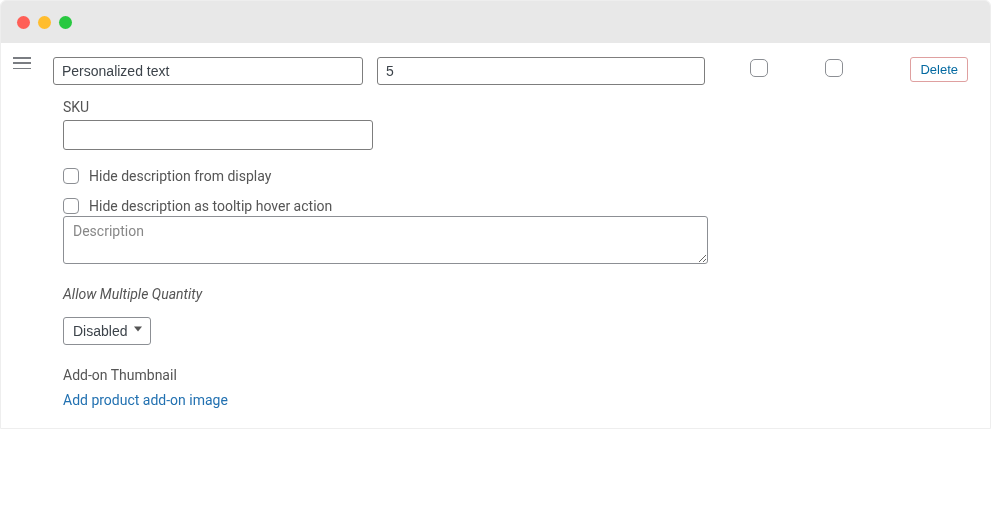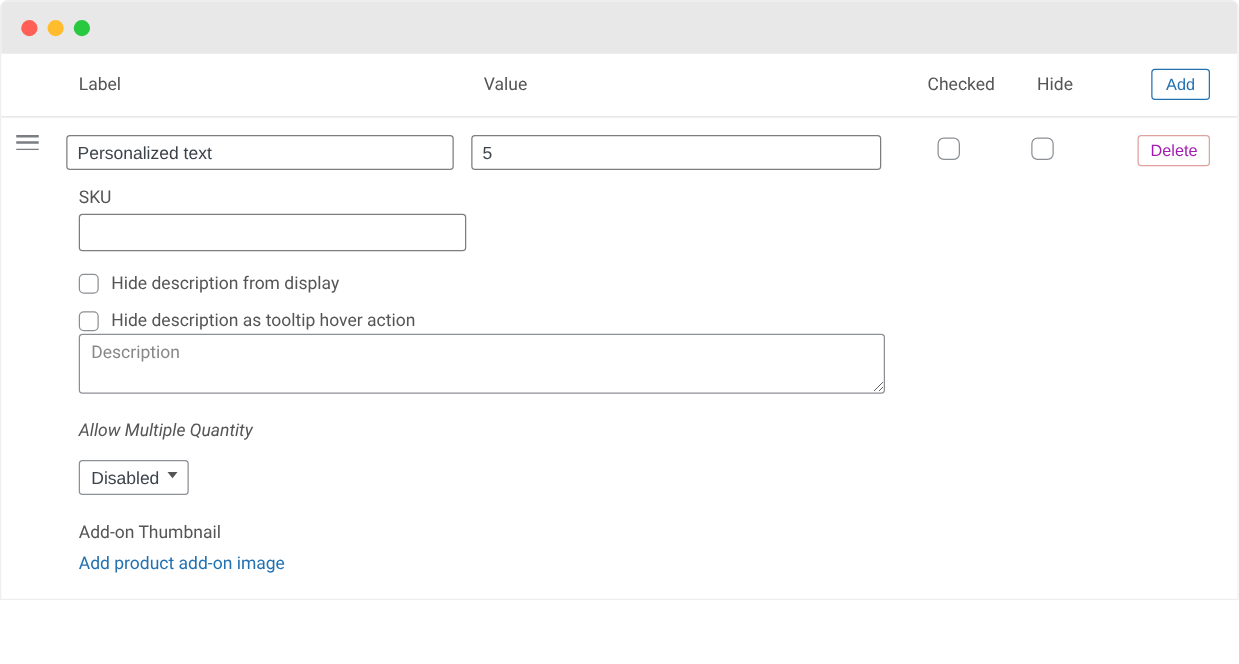--- a/index.html
+++ b/index.html
@@ -50,21 +50,21 @@
       color: #2271b1;
       background: #fff;
       border-radius: 3px;
       padding: 4px 11px;
       font-size: 13px;
       cursor: pointer;
     }
     .btn-danger {
       display: inline-block;
       border: 1px solid #dfa0a0;
-      color: #a21caf;
+      color: #0369a1;
       background: #fff;
       border-radius: 3px;
       padding: 4px 9px;
       font-size: 13px;
       cursor: pointer;
     }
     .row1 {
       display: flex;
       align-items: flex-start;
       padding: 14px 22px 10px 12px;
@@ -194,29 +194,20 @@
 <body>
 
 <div class="window">
 
   <div class="titlebar">
     <div class="tb-dot tb-red"></div>
     <div class="tb-dot tb-yellow"></div>
     <div class="tb-dot tb-green"></div>
   </div>
 
-  <div class="header-row">
-    <div class="col-label">Label</div>
-    <div class="col-value">Value</div>
-    <div class="col-checked">Checked</div>
-    <div class="col-hide">Hide</div>
-    <div class="col-action">
-      <button class="btn-outline">Add</button>
-    </div>
-  </div>
 
   <div class="row1">
     <div class="drag-handle">
       <div class="drag-lines">
           <span></span>
           <span></span>
           <span></span>
         </div>
     </div>
     <input type="text" class="ti input-label" value="Personalized text" style="">

